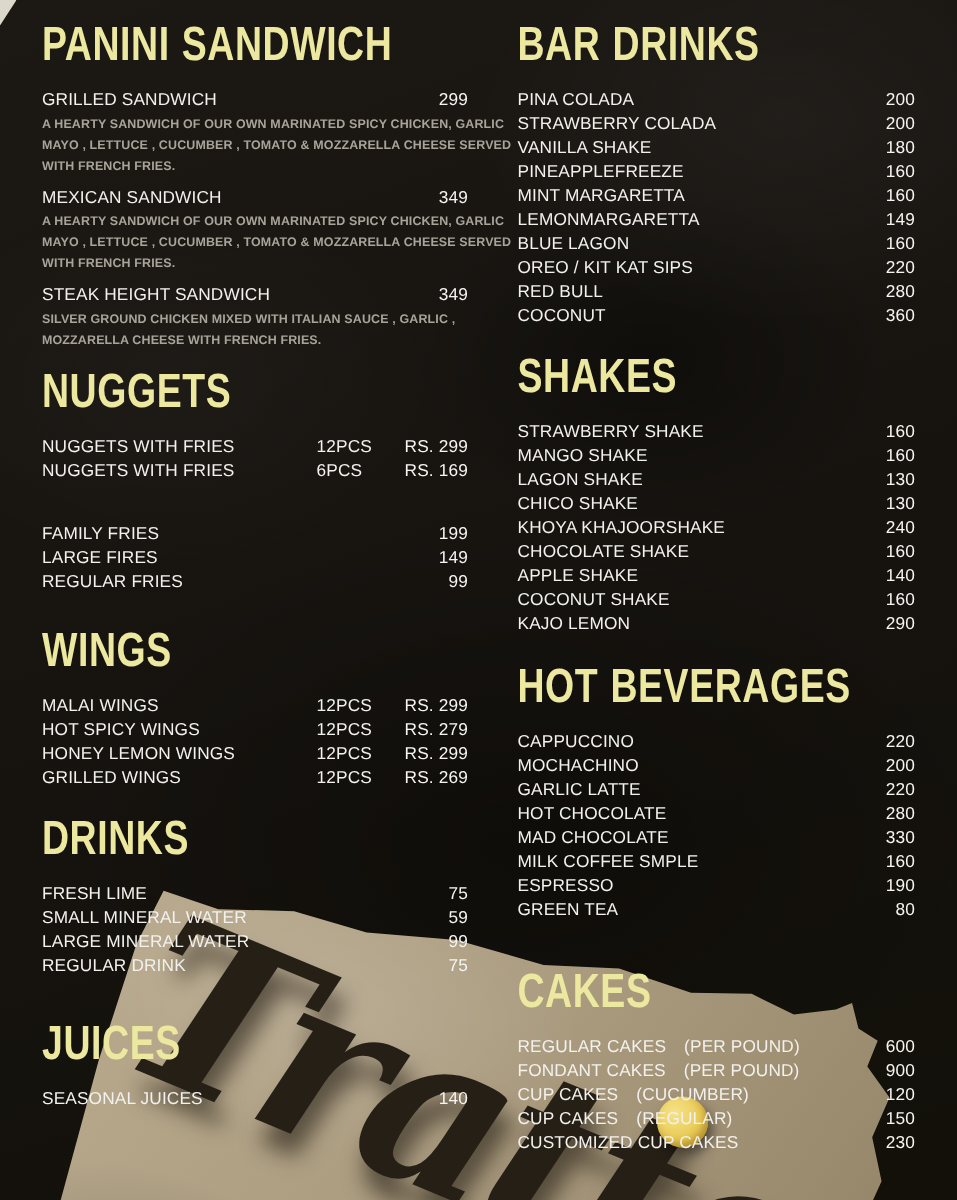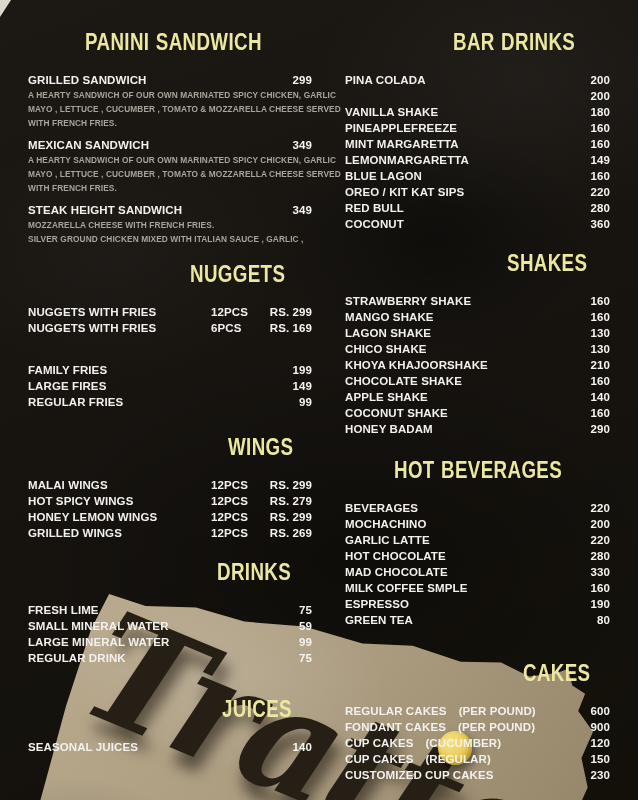--- a/index.html
+++ b/index.html
@@ -43,33 +43,33 @@
     position:absolute; left:438px; top:731px; width:34px; height:34px; z-index:4;
     border-radius:50%;
     background:radial-gradient(circle at 35% 32%, #f6e388 0%, #e8ca55 55%, #cda83c 100%);
     box-shadow:3px 5px 8px rgba(0,0,0,0.5), inset -2px -3px 5px rgba(140,100,20,0.45);
   }
   
   .col{position:absolute; top:14px; z-index:6;}
   .col-left{left:28px; width:284px;}
   .col-right{left:345px; width:265px;}
   .menu-section{margin:0;}
-  .sec-title{margin:13px 0 15px; font-size:24px; line-height:30px; font-weight:bold; color:#ece8a0;text-align:right;}
+  .sec-title{margin:0 0 15px; font-size:32px; line-height:30px; font-weight:bold; color:#ece8a0;}
   .sec-title .tx{display:inline-block; transform:scaleX(0.78); transform-origin:0 50%; white-space:nowrap; word-spacing:1px; letter-spacing:0.5px;}
   
   [data-sec="nuggets"]{margin-top:12px;}
   [data-sec="fries"]{margin-top:26px;}
   [data-sec="wings"]{margin-top:22px;}
   [data-sec="drinks"]{margin-top:16px;}
   [data-sec="juices"]{margin-top:28px;}
   [data-sec="shakes"]{margin-top:16px;}
   [data-sec="hot-beverages"]{margin-top:18px;}
   [data-sec="cakes"]{margin-top:30px;}
   .row{position:relative; display:flex; align-items:baseline; line-height:16px; height:16px;
-       font-size:11.5px; font-weight:bold; color:#f3f1ed; letter-spacing:0.1px;}
+       font-size:11.5px; font-weight:normal; color:#f3f1ed; letter-spacing:0.1px;}
   .iname{white-space:nowrap;}
   .inote{margin-left:12px; white-space:nowrap;}
   .isize{position:absolute; left:183px; white-space:nowrap;}
   .iprice{margin-left:auto; white-space:nowrap; color:#f7f5f1;}
   .ditem{margin-bottom:7px;}
   .idesc{font-size:8.3px; line-height:14px; font-weight:bold; letter-spacing:0.1px;
          color:#a8a49a; white-space:nowrap;}
   .ditem .idesc:first-of-type{margin-top:3px;}
 </style>
 </head>
@@ -103,22 +103,22 @@
           </div>
           <div class="idesc">A HEARTY SANDWICH OF OUR OWN MARINATED SPICY CHICKEN, GARLIC</div>
           <div class="idesc">MAYO , LETTUCE , CUCUMBER , TOMATO &amp; MOZZARELLA CHEESE SERVED</div>
           <div class="idesc">WITH FRENCH FRIES.</div>
         </div>
         <div class="ditem">
           <div class="row">
             <span class="iname">STEAK HEIGHT SANDWICH</span>
             <span class="iprice">349</span>
           </div>
+          <div class="idesc">SILVER GROUND CHICKEN MIXED WITH ITALIAN SAUCE , GARLIC ,</div>
           <div class="idesc">MOZZARELLA CHEESE WITH FRENCH FRIES.</div>
-          <div class="idesc">SILVER GROUND CHICKEN MIXED WITH ITALIAN SAUCE , GARLIC ,</div>
         </div>
       </section>
       <section class="menu-section" data-sec="nuggets">
         <h2 class="sec-title"><span class="tx">NUGGETS</span></h2>
         <div class="">
           <div class="row">
             <span class="iname">NUGGETS WITH FRIES</span>
             <span class="isize">12PCS</span>
             <span class="iprice">RS.  299</span>
           </div>
@@ -223,20 +223,21 @@
       <section class="menu-section" data-sec="bar-drinks">
         <h2 class="sec-title"><span class="tx">BAR DRINKS</span></h2>
         <div class="">
           <div class="row">
             <span class="iname">PINA COLADA</span>
             <span class="iprice">200</span>
           </div>
         </div>
         <div class="">
           <div class="row">
+            <span class="iname">STRAWBERRY COLADA</span>
             <span class="iprice">200</span>
           </div>
         </div>
         <div class="">
           <div class="row">
             <span class="iname">VANILLA SHAKE</span>
             <span class="iprice">180</span>
           </div>
         </div>
         <div class="">
@@ -304,21 +305,21 @@
         </div>
         <div class="">
           <div class="row">
             <span class="iname">CHICO SHAKE</span>
             <span class="iprice">130</span>
           </div>
         </div>
         <div class="">
           <div class="row">
             <span class="iname">KHOYA KHAJOORSHAKE</span>
-            <span class="iprice">210</span>
+            <span class="iprice">240</span>
           </div>
         </div>
         <div class="">
           <div class="row">
             <span class="iname">CHOCOLATE SHAKE</span>
             <span class="iprice">160</span>
           </div>
         </div>
         <div class="">
           <div class="row">
@@ -327,30 +328,30 @@
           </div>
         </div>
         <div class="">
           <div class="row">
             <span class="iname">COCONUT SHAKE</span>
             <span class="iprice">160</span>
           </div>
         </div>
         <div class="">
           <div class="row">
-            <span class="iname">HONEY BADAM</span>
+            <span class="iname">KAJO LEMON</span>
             <span class="iprice">290</span>
           </div>
         </div>
       </section>
       <section class="menu-section" data-sec="hot-beverages">
         <h2 class="sec-title"><span class="tx">HOT BEVERAGES</span></h2>
         <div class="">
           <div class="row">
-            <span class="iname">BEVERAGES</span>
+            <span class="iname">CAPPUCCINO</span>
             <span class="iprice">220</span>
           </div>
         </div>
         <div class="">
           <div class="row">
             <span class="iname">MOCHACHINO</span>
             <span class="iprice">200</span>
           </div>
         </div>
         <div class="">

